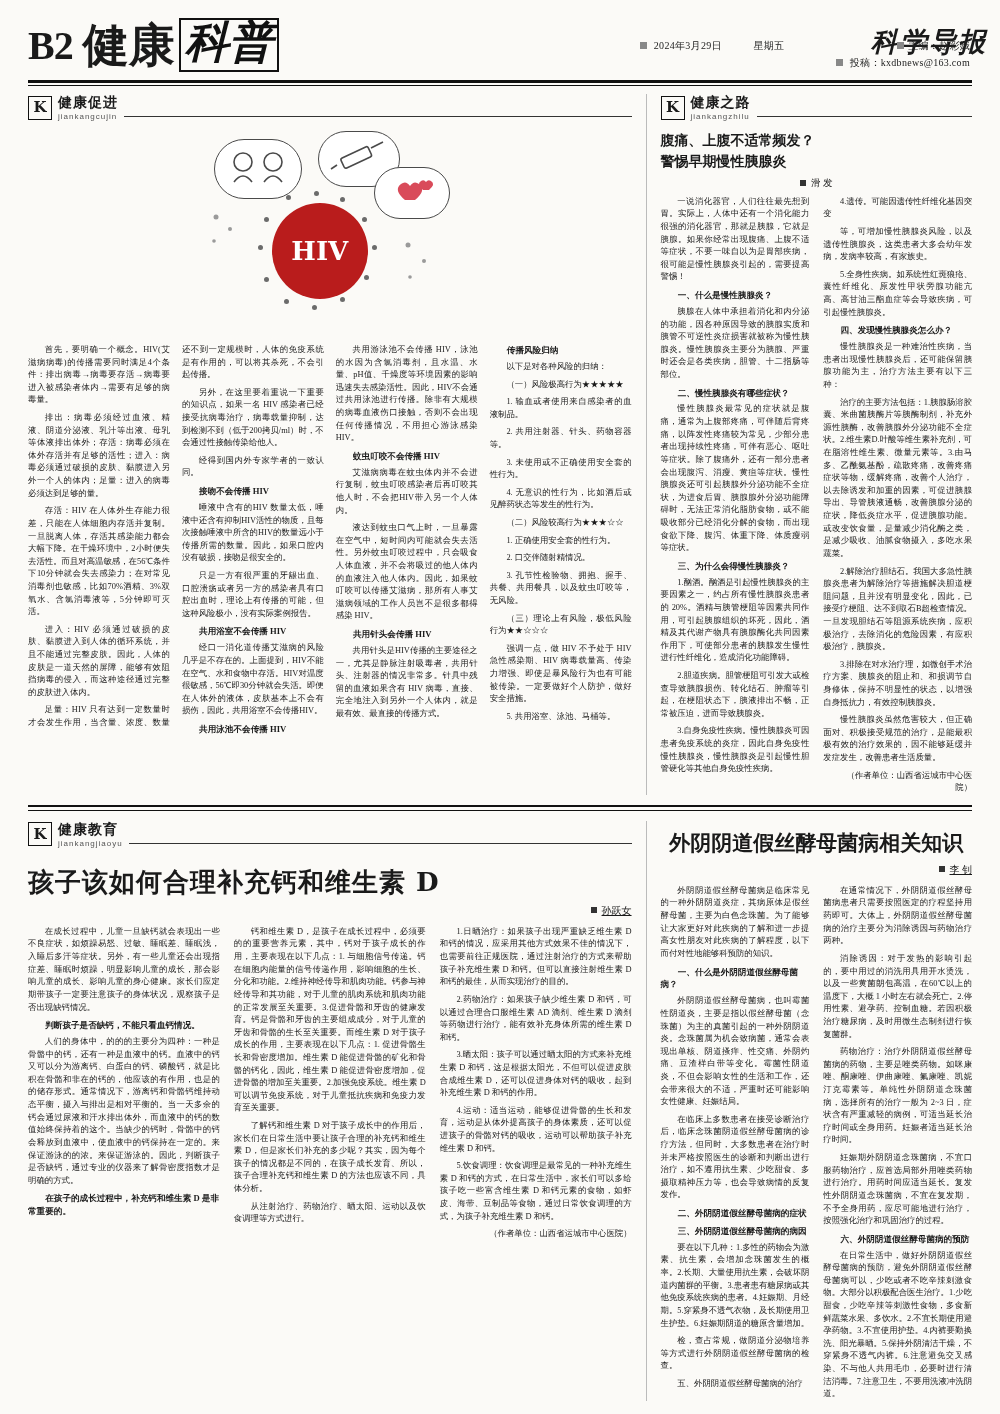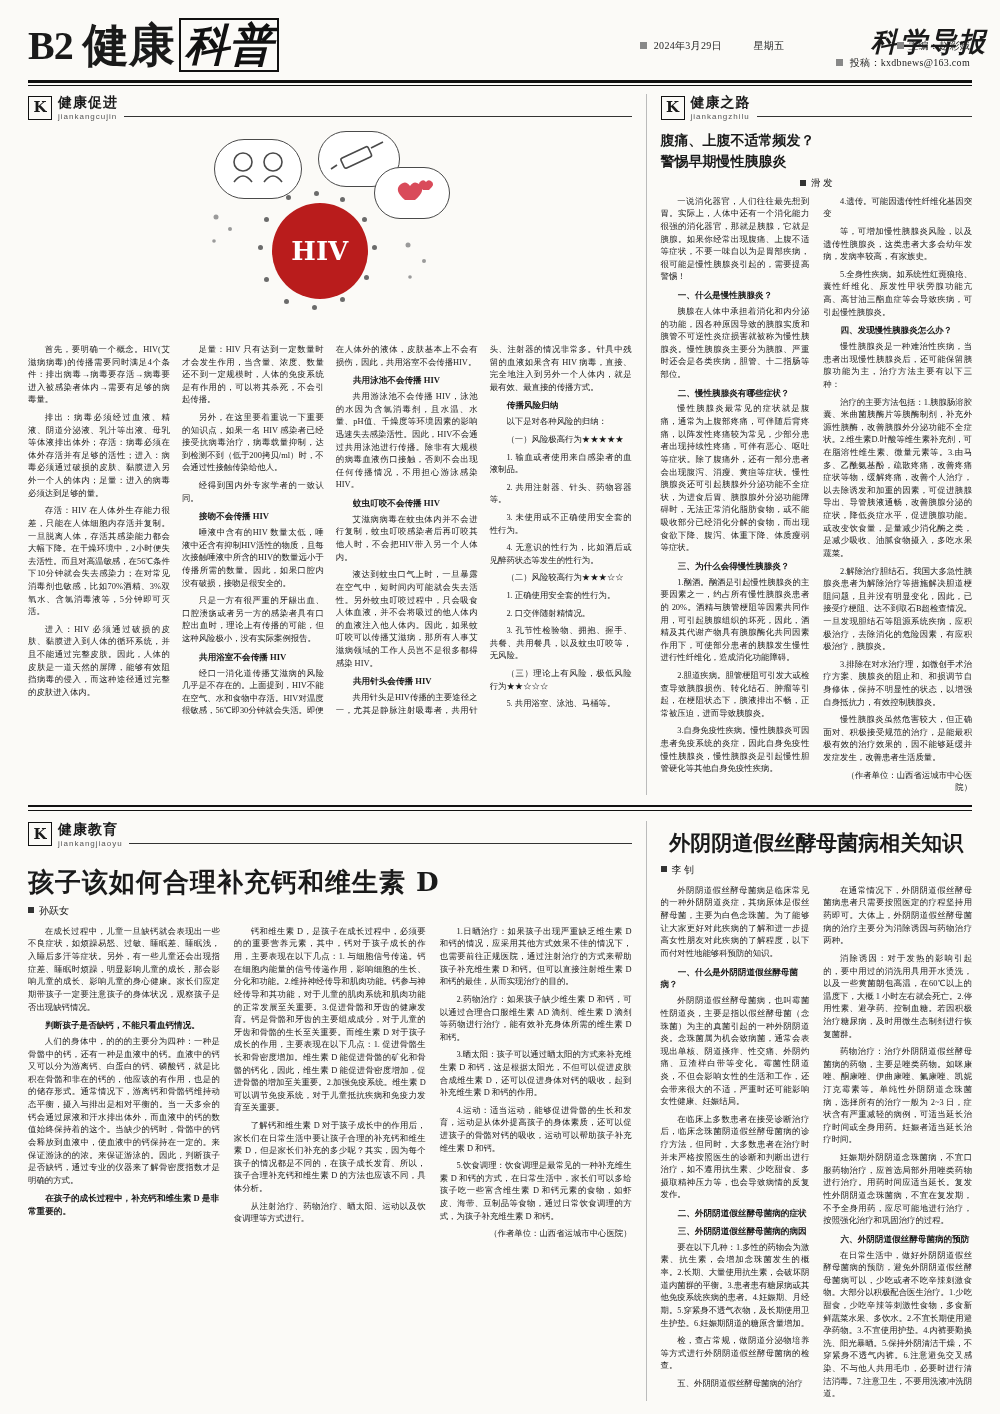--- a/index.html
+++ b/index.html
@@ -40,21 +40,21 @@
     font-size:46px;font-weight:bold;
     line-height:1;
   }
   .mh-box{
     border:2px solid #111;
     padding:3px 4px;
     margin-left:4px;
     display:flex;
   }
   .mh-art{
-    font-family:Liberation Sans, sans-serif;
+    font-family:Liberation Mono, monospace;
     font-size:44px;font-weight:bold;
     color:#111;
     line-height:1;
     font-style:italic;
   }
   .masthead-right{
     margin-left:auto;
     text-align:right;
     padding-top:6px;
   }
@@ -143,21 +143,21 @@
   .r-byline{font-size:9.5px;text-align:center;margin-bottom:6px;}
 
   
   .midsec{display:flex;gap:14px;margin-top:10px;}
   .mid-left{width:620px;}
   .mid-right{width:320px;}
   .center-title{
     font-family:"DejaVu Serif",serif;font-size:26px;font-weight:bold;
     text-align:left;margin:17px 0 4px 0;letter-spacing:1px;
   }
-  .center-byline{font-size:10px;text-align:left;margin-bottom:8px;}
+  .center-byline{font-size:10px;text-align:right;margin-bottom:8px;text-decoration:underline;}
   .center-byline .sq{display:inline-block;width:6px;height:6px;background:#333;margin-right:5px;vertical-align:1px;}
 
   .r-title2{
     font-family:"DejaVu Serif",serif;font-size:21px;font-weight:bold;
     text-align:center;margin:8px 0 6px 0;
   }
   .dbl-rule{border-top:2px solid #111;border-bottom:1px solid #111;height:3px;margin:10px 0;}
 </style>
 </head>
 <body>
@@ -298,20 +298,21 @@
           <p class="t">（一）风险极高行为★★★★★</p>
           <p class="t">1. 输血或者使用来自感染者的血液制品。</p>
           <p class="t">2. 共用注射器、针头、药物容器等。</p>
           <p class="t">3. 未使用或不正确使用安全套的性行为。</p>
           <p class="t">4. 无意识的性行为，比如酒后或见醉药状态等发生的性行为。</p>
           <p class="t">（二）风险较高行为★★★☆☆</p>
           <p class="t">1. 正确使用安全套的性行为。</p>
           <p class="t">2. 口交伴随射精情况。</p>
           <p class="t">3. 孔节性检验物、拥抱、握手、共餐、共用餐具，以及蚊虫叮咬等，无风险。</p>
           <p class="t">（三）理论上有风险，极低风险行为★★☆☆☆</p>
+          <p class="t">强调一点，做 HIV 不予处于 HIV 急性感染期、HIV 病毒载量高、传染力增强、即使是暴风险行为也有可能被传染。一定要做好个人防护，做好安全措施。</p>
           <p class="t">5. 共用浴室、泳池、马桶等。</p>
         </div>
       </div>
 
       <div class="vline"></div>
 
       <div class="col-right">
         <div class="sec-head">
           <div class="kbadge">K</div>
           <div class="txtwrap">

